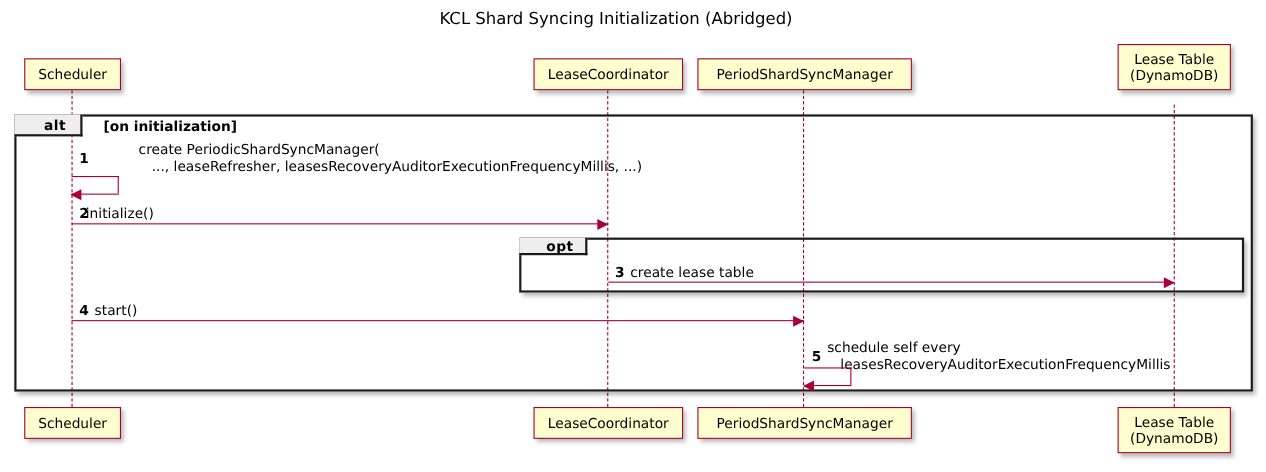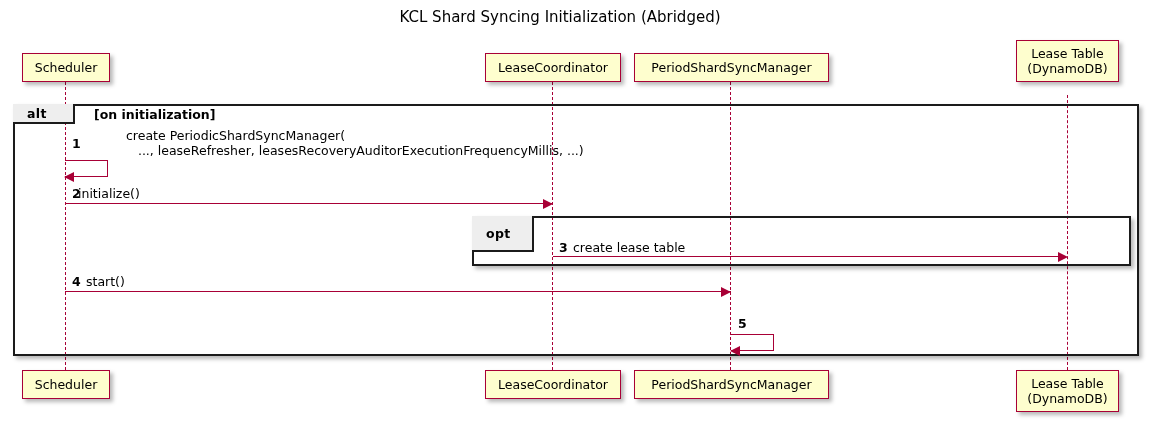--- a/index.html
+++ b/index.html
@@ -65,20 +65,21 @@
     background: #EEEEEE;
     border-right: 2px solid #1B1B1B;
     border-bottom: 2px solid #1B1B1B;
     font-size: 12.5px;
     font-weight: bold;
     color: #000000;
     display: flex;
     align-items: center;
     padding-left: 14px;
     letter-spacing: 0.4px;
+    justify-content: center;
   }
   .frame-label-notch {
     position: absolute;
     width: 0;
     height: 0;
   }
   .frame-cond {
     position: absolute;
     font-size: 12.5px;
     font-weight: bold;
@@ -159,39 +160,41 @@
   <div class="msg-vline" style="left:107px; top:160px; height:16px;"></div>
   <div class="msg-line" style="left:65px; top:176px; width:43px;"></div>
   <div class="arrow-left" style="left:64px; top:172px;"></div>
 
   <div class="msg-num" style="left:72px; top:186px;">2</div>
   <div class="msg-text" style="left:78px; top:186px;">initialize()</div>
   <div class="msg-line" style="left:65px; top:203px; width:488px;"></div>
   <div class="arrow-right" style="left:543px; top:199px;"></div>
 
   <div class="frame" style="left:472px; top:216px; width:659px; height:50px;"></div>
-  <div class="frame-label" style="left:472px; top:216px; width:62px; height:36px;">
+  <div class="frame-label" style="left:472px; top:216px; width:62px; height:16px;">
     <span>opt</span>
   </div>
   <svg class="frame-label-notch" style="left:534px; top:216px;" width="14" height="22" viewBox="0 0 14 22">
     <path d="M0,0 L14,0 L0,20 Z" fill="#EEEEEE"></path>
     <path d="M14,0 L0,20" stroke="#1B1B1B" stroke-width="2" fill="none"></path>
   </svg>
 
   <div class="msg-num" style="left:559px; top:240px;">3</div>
   <div class="msg-text" style="left:573px; top:240px;">create lease table</div>
   <div class="msg-line" style="left:553px; top:256px; width:505px;"></div>
   <div class="arrow-right" style="left:1058px; top:252px;"></div>
 
   <div class="msg-num" style="left:72px; top:274px;">4</div>
   <div class="msg-text" style="left:86px; top:274px;">start()</div>
   <div class="msg-line" style="left:65px; top:291px; width:666px;"></div>
   <div class="arrow-right" style="left:721px; top:287px;"></div>
 
   <div class="msg-num" style="left:738px; top:316px;">5</div>
+  <div class="msg-text" style="left:752px; top:308px;">schedule self every
+   leasesRecoveryAuditorExecutionFrequencyMillis</div>
   <div class="msg-line" style="left:731px; top:334px; width:43px;"></div>
   <div class="msg-vline" style="left:773px; top:334px; height:16px;"></div>
   <div class="msg-line" style="left:731px; top:350px; width:43px;"></div>
   <div class="arrow-left" style="left:730px; top:346px;"></div>
 
   <div class="participant" style="left:22px; top:53px; width:88px; height:29px;">
     <span>Scheduler</span>
   </div>
   <div class="participant" style="left:485px; top:53px; width:136px; height:29px;">
     <span>LeaseCoordinator</span>

